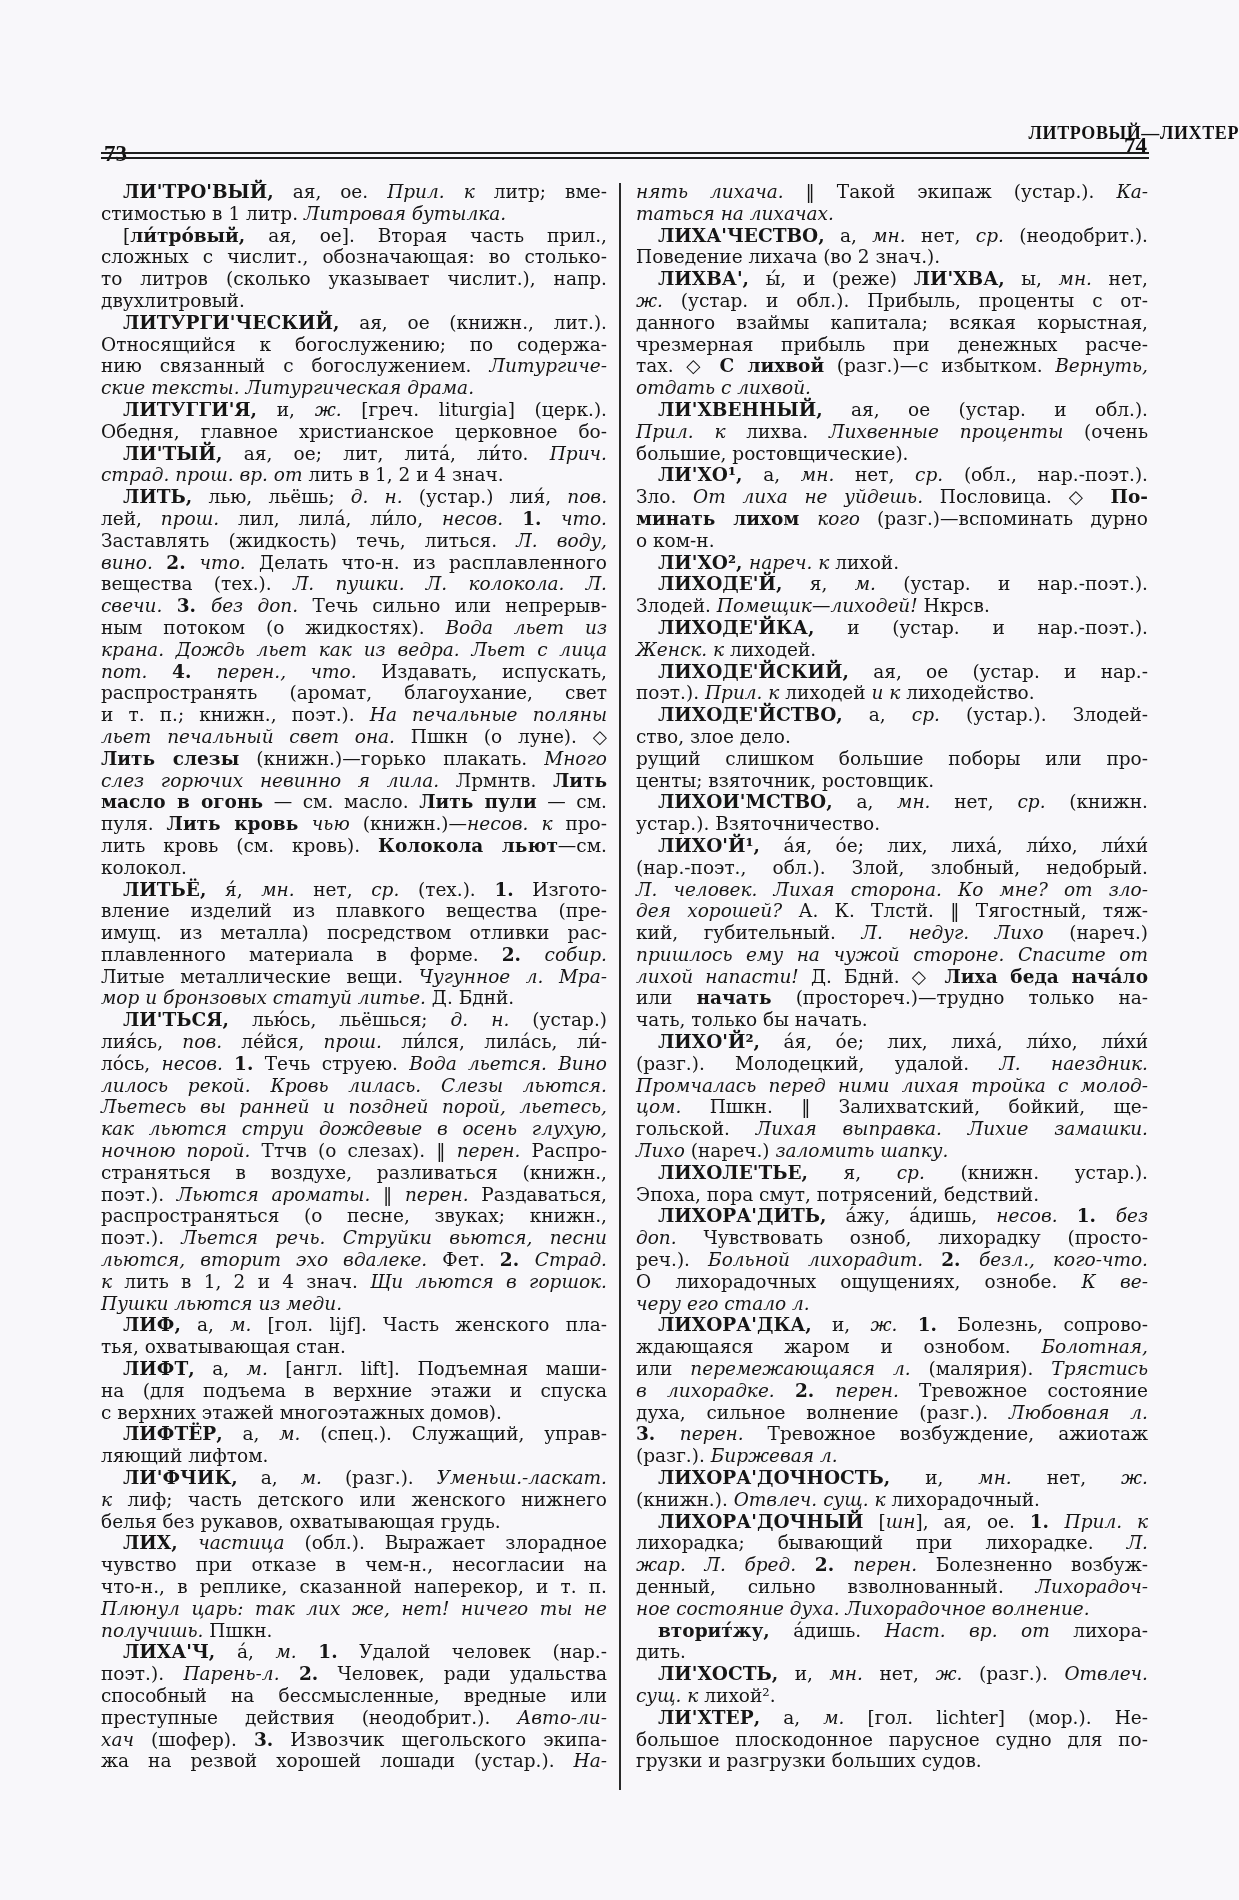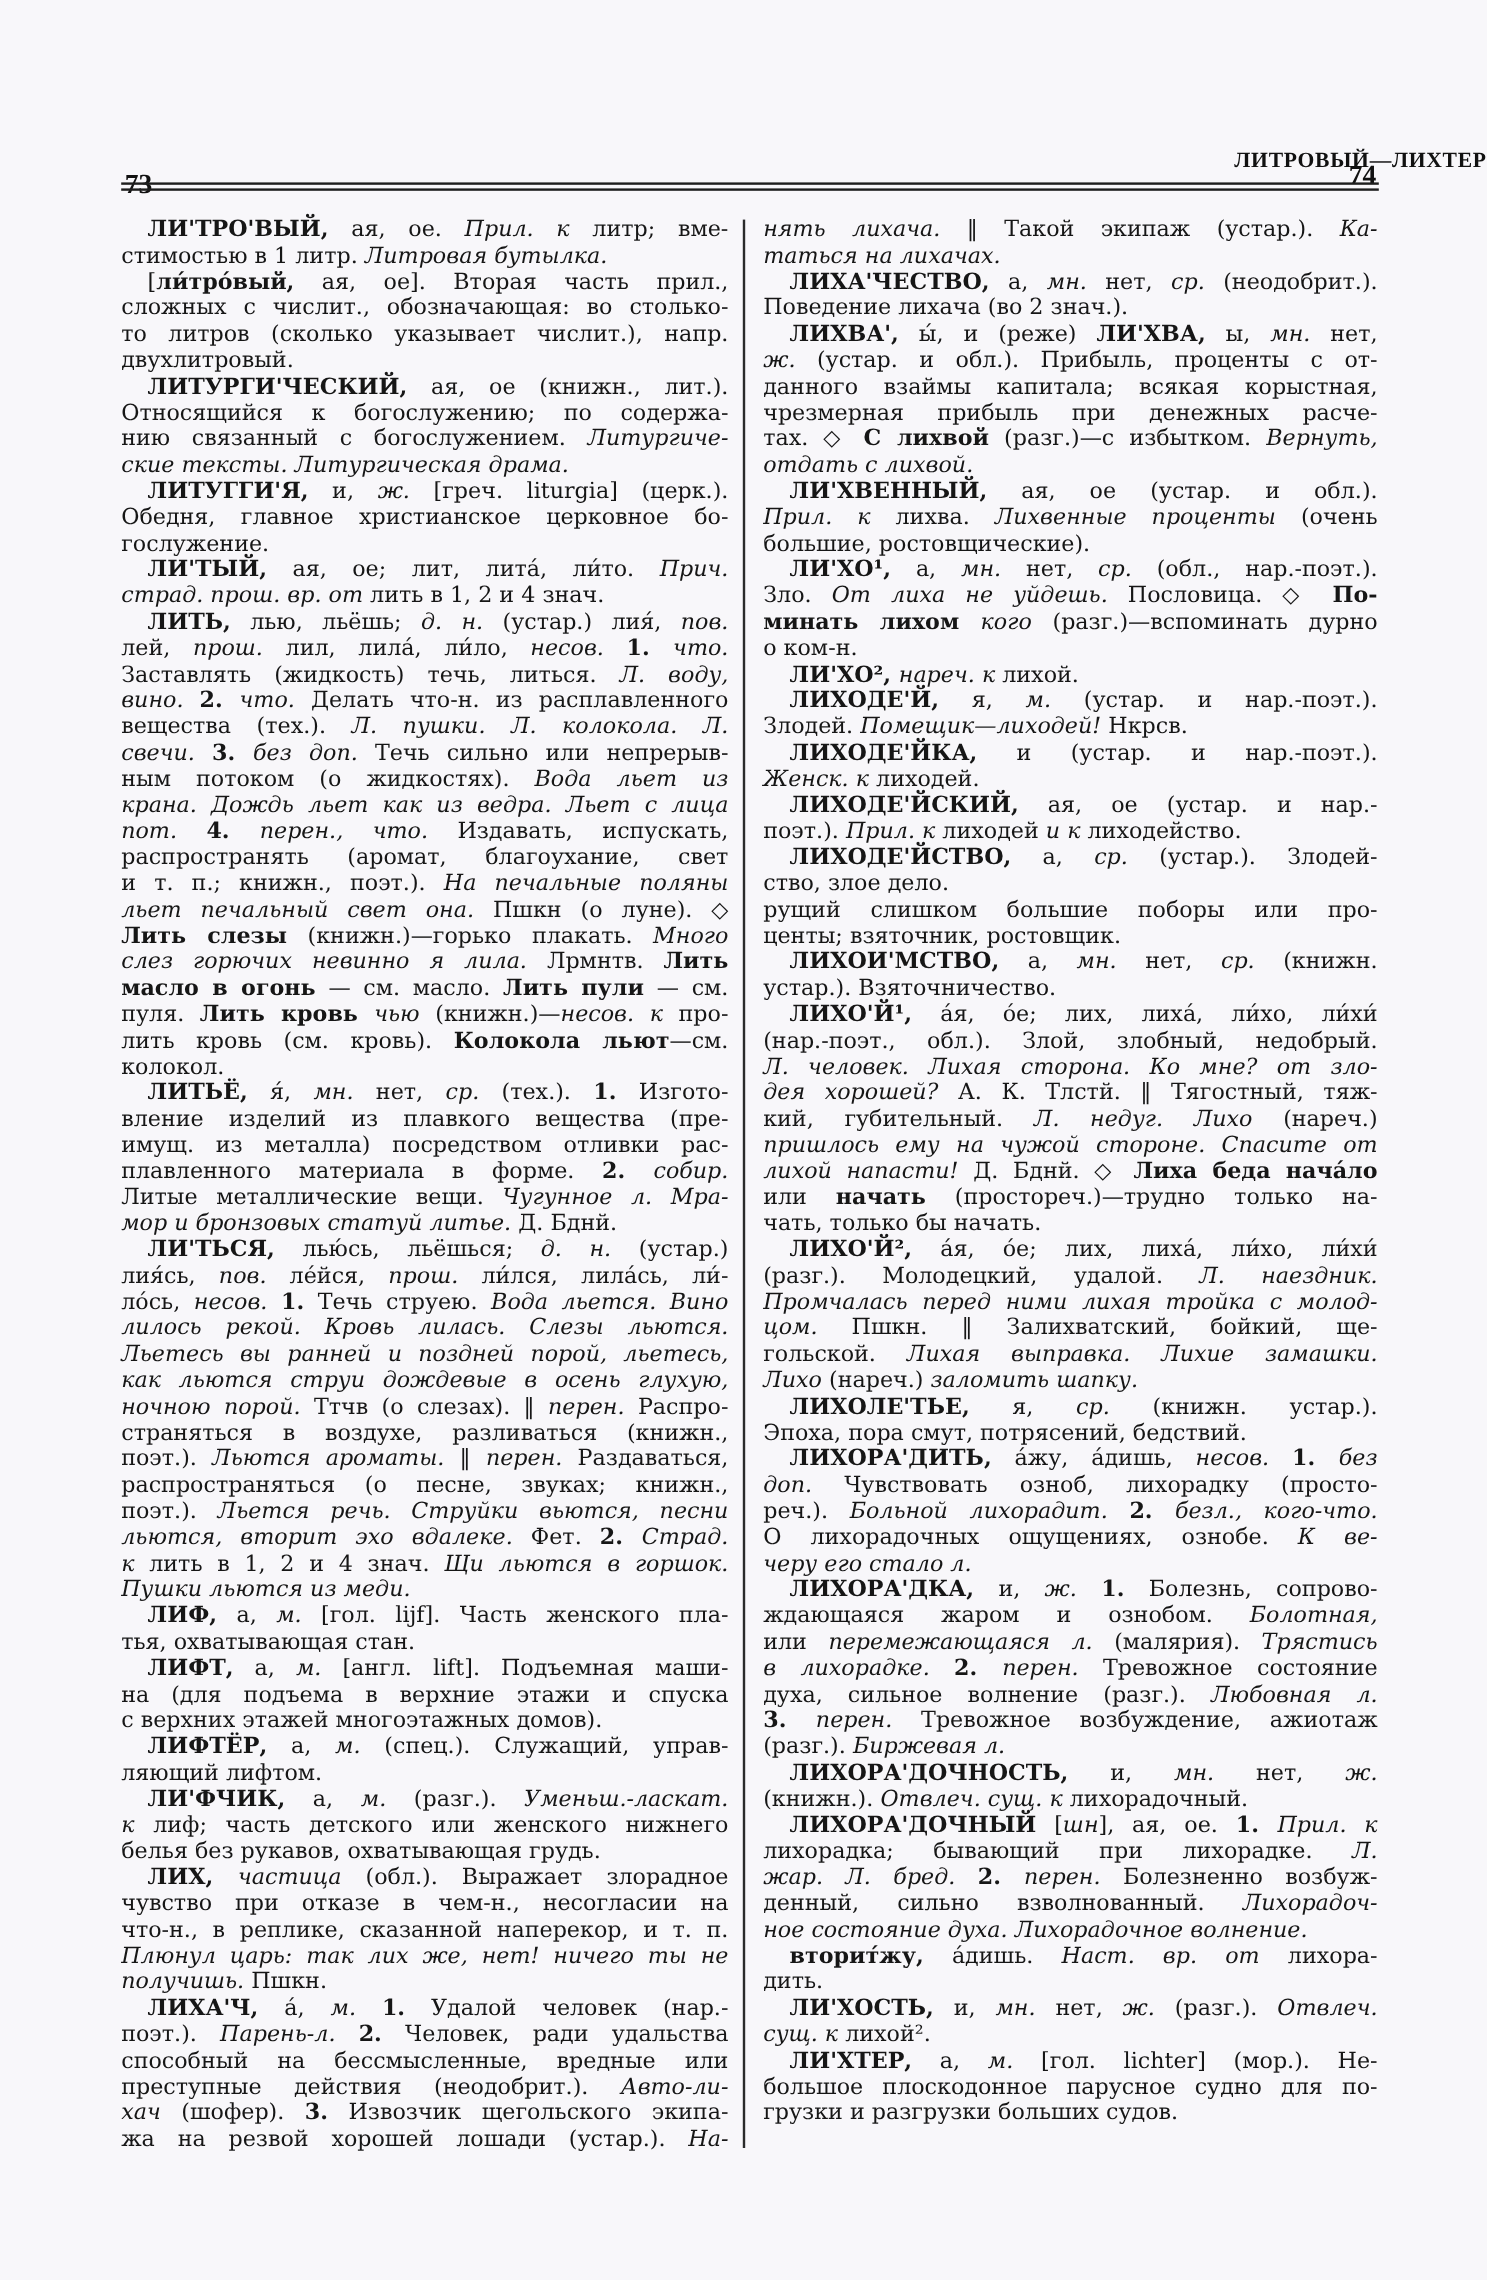--- a/index.html
+++ b/index.html
@@ -63,21 +63,20 @@
     </div>
     <div class="entry">
       <div class="line first"><b>ЛИТУРГИ'ЧЕСКИЙ,</b><span> ая, ое (книжн., лит.).</span></div>
       <div class="line"><span>Относящийся к богослужению; по содержа-</span></div>
       <div class="line"><span>нию связанный с богослужением. </span><i>Литургиче-</i></div>
       <div class="line last"><i>ские тексты. Литургическая драма.</i></div>
     </div>
     <div class="entry">
       <div class="line first"><b>ЛИТУГГИ'Я,</b><span> и, </span><i>ж.</i><span> [греч. liturgia] (церк.).</span></div>
       <div class="line"><span>Обедня, главное христианское церковное бо-</span></div>
-      <div class="line last"><span>гослужение.</span></div>
     </div>
     <div class="entry">
       <div class="line first"><b>ЛИ'ТЫЙ,</b><span> ая, ое; лит, лита́, ли́то. </span><i>Прич.</i></div>
       <div class="line last"><i>страд. прош. вр. от</i><span> лить в 1, 2 и 4 знач.</span></div>
     </div>
     <div class="entry">
       <div class="line first"><b>ЛИТЬ,</b><span> лью, льёшь; </span><i>д. н.</i><span> (устар.) лия́, </span><i>пов.</i></div>
       <div class="line"><span>лей, </span><i>прош.</i><span> лил, лила́, ли́ло, </span><i>несов. </i><b>1. </b><i>что.</i></div>
       <div class="line"><span>Заставлять (жидкость) течь, литься. </span><i>Л. воду,</i></div>
       <div class="line"><i>вино. </i><b>2. </b><i>что.</i><span> Делать что-н. из расплавленного</span></div>

